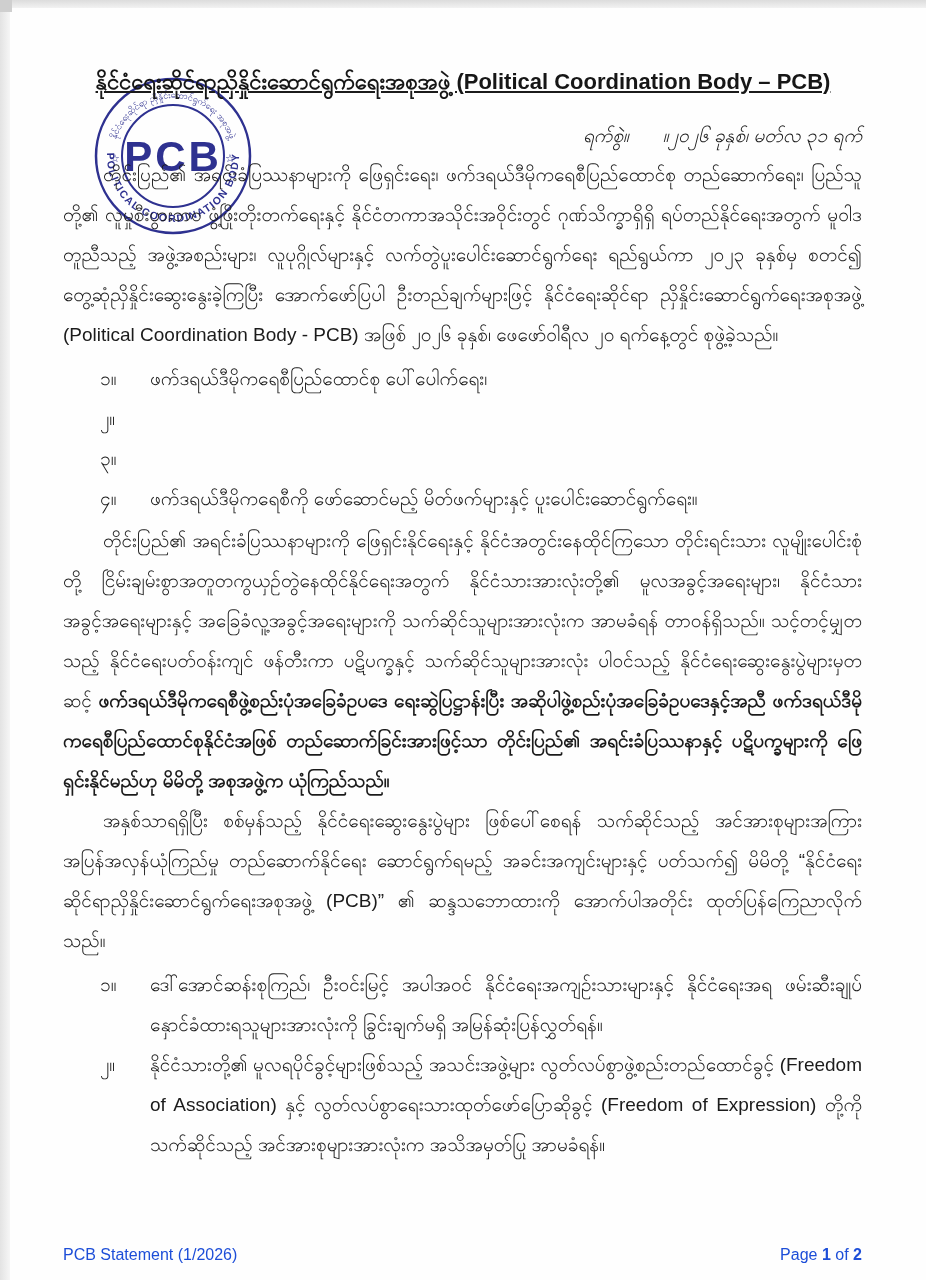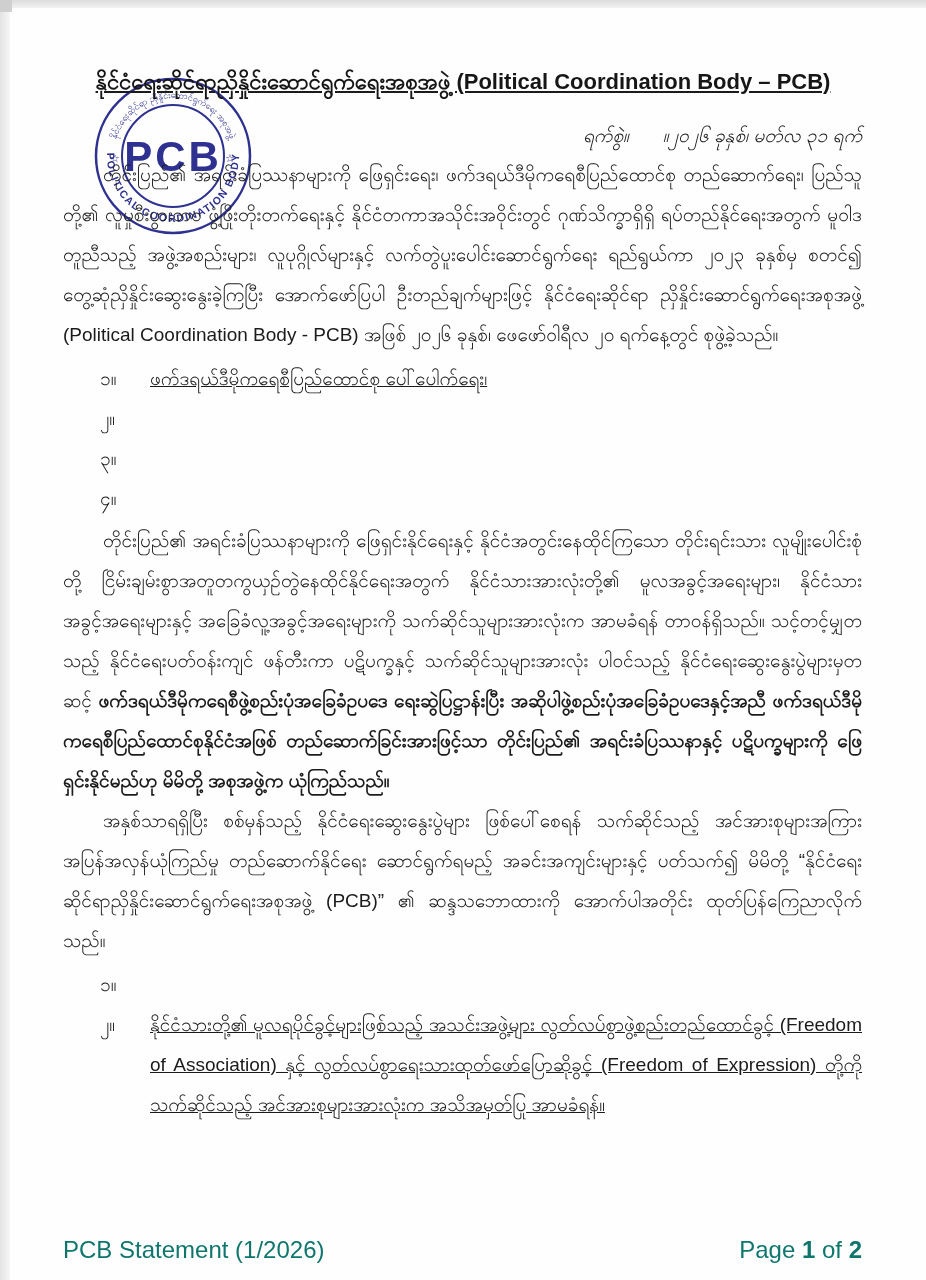--- a/index.html
+++ b/index.html
@@ -83,32 +83,31 @@
   .olist-num {
     flex: none;
     width: 50px;
     margin-left: 37px;
     line-height: 40px;
   }
   .olist-text {
     flex: 1;
     text-align: justify;
     line-height: 40px;
-    text-decoration: underline;
   }
 
   .footer {
     position: absolute;
     left: 63px;
     right: 64px;
     bottom: 16px;
     display: flex;
     justify-content: space-between;
-    font-size: 24px;
-    color: #0f766e;
+    font-size: 16px;
+    color: #1d4ed8;
     z-index: 2;
   }
 </style>
 </head>
 <body>
 
 <div class="page">
   <div class="edge-top"></div>
   <div class="edge-left"></div>
   <div class="edge-corner"></div>
@@ -151,30 +150,32 @@
         <span class="olist-text">ဖက်ဒရယ်ဒီမိုကရေစီပြည်ထောင်စု ပေါ်ပေါက်ရေး၊</span>
       </div>
       <div class="olist-item">
         <span class="olist-num">၂။</span>
       </div>
       <div class="olist-item">
         <span class="olist-num">၃။</span>
       </div>
       <div class="olist-item">
         <span class="olist-num">၄။</span>
+        <span class="olist-text">ဖက်ဒရယ်ဒီမိုကရေစီကို ဖော်ဆောင်မည့် မိတ်ဖက်များနှင့် ပူးပေါင်းဆောင်ရွက်ရေး။</span>
       </div>
     </div>
 
     <p class="para"><span>တိုင်းပြည်၏ အရင်းခံပြဿနာများကို ဖြေရှင်းနိုင်ရေးနှင့် နိုင်ငံအတွင်းနေထိုင်ကြသော တိုင်းရင်းသား လူမျိုးပေါင်းစုံတို့ ငြိမ်းချမ်းစွာအတူတကွယှဉ်တွဲနေထိုင်နိုင်ရေးအတွက် နိုင်ငံသားအားလုံးတို့၏ မူလအခွင့်အရေးများ၊ နိုင်ငံသားအခွင့်အရေးများနှင့် အခြေခံလူ့အခွင့်အရေးများကို သက်ဆိုင်သူများအားလုံးက အာမခံရန် တာဝန်ရှိသည်။ သင့်တင့်မျှတသည့် နိုင်ငံရေးပတ်ဝန်းကျင် ဖန်တီးကာ ပဋိပက္ခနှင့် သက်ဆိုင်သူများအားလုံး ပါဝင်သည့် နိုင်ငံရေးဆွေးနွေးပွဲများမှတဆင့် </span><span class="bold">ဖက်ဒရယ်ဒီမိုကရေစီဖွဲ့စည်းပုံအခြေခံဥပဒေ ရေးဆွဲပြဋ္ဌာန်းပြီး အဆိုပါဖွဲ့စည်းပုံအခြေခံဥပဒေနှင့်အညီ ဖက်ဒရယ်ဒီမိုကရေစီပြည်ထောင်စုနိုင်ငံအဖြစ် တည်ဆောက်ခြင်းအားဖြင့်သာ တိုင်းပြည်၏ အရင်းခံပြဿနာနှင့် ပဋိပက္ခများကို ဖြေရှင်းနိုင်မည်ဟု မိမိတို့ အစုအဖွဲ့က ယုံကြည်သည်။</span></p>
 
     <p class="para">အနှစ်သာရရှိပြီး စစ်မှန်သည့် နိုင်ငံရေးဆွေးနွေးပွဲများ ဖြစ်ပေါ်စေရန် သက်ဆိုင်သည့် အင်အားစုများအကြား အပြန်အလှန်ယုံကြည်မှု တည်ဆောက်နိုင်ရေး ဆောင်ရွက်ရမည့် အခင်းအကျင်းများနှင့် ပတ်သက်၍ မိမိတို့ “နိုင်ငံရေးဆိုင်ရာညှိနှိုင်းဆောင်ရွက်ရေးအစုအဖွဲ့ (PCB)” ၏ ဆန္ဒသဘောထားကို အောက်ပါအတိုင်း ထုတ်ပြန်ကြေညာလိုက်သည်။</p>
 
     <div class="olist">
       <div class="olist-item">
         <span class="olist-num">၁။</span>
+        <span class="olist-text">ဒေါ်အောင်ဆန်းစုကြည်၊ ဦးဝင်းမြင့် အပါအဝင် နိုင်ငံရေးအကျဉ်းသားများနှင့် နိုင်ငံရေးအရ ဖမ်းဆီးချုပ်နှောင်ခံထားရသူများအားလုံးကို ခြွင်းချက်မရှိ အမြန်ဆုံးပြန်လွှတ်ရန်။</span>
       </div>
       <div class="olist-item">
         <span class="olist-num">၂။</span>
         <span class="olist-text">နိုင်ငံသားတို့၏ မူလရပိုင်ခွင့်များဖြစ်သည့် အသင်းအဖွဲ့များ လွတ်လပ်စွာဖွဲ့စည်းတည်ထောင်ခွင့် (Freedom of Association) နှင့် လွတ်လပ်စွာရေးသားထုတ်ဖော်ပြောဆိုခွင့် (Freedom of Expression) တို့ကို သက်ဆိုင်သည့် အင်အားစုများအားလုံးက အသိအမှတ်ပြု အာမခံရန်။</span>
       </div>
 
     </div>
 
   </div>
 

